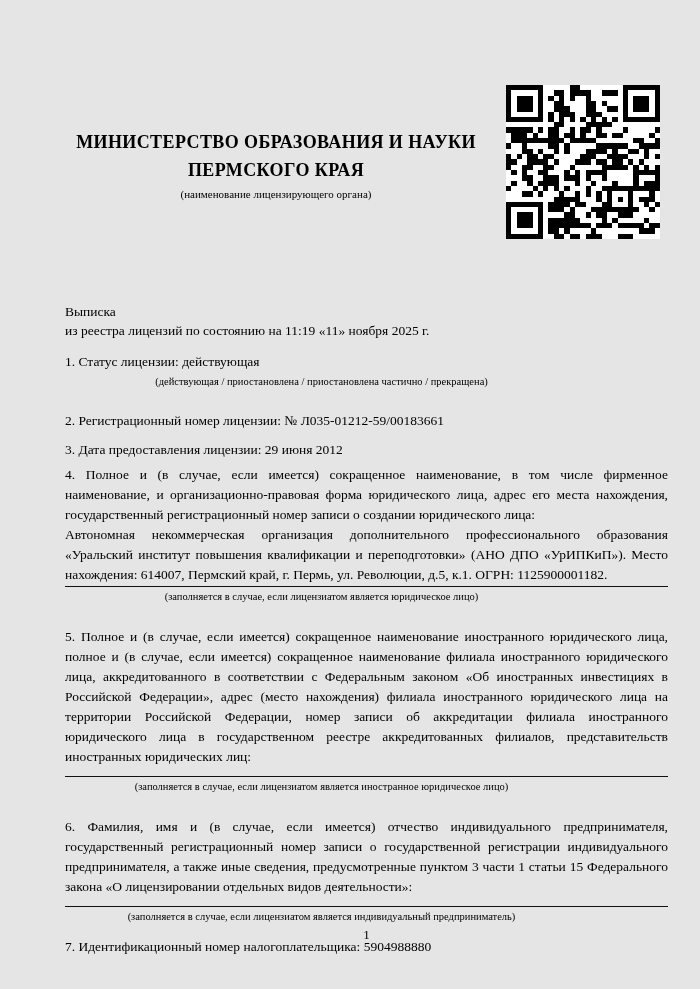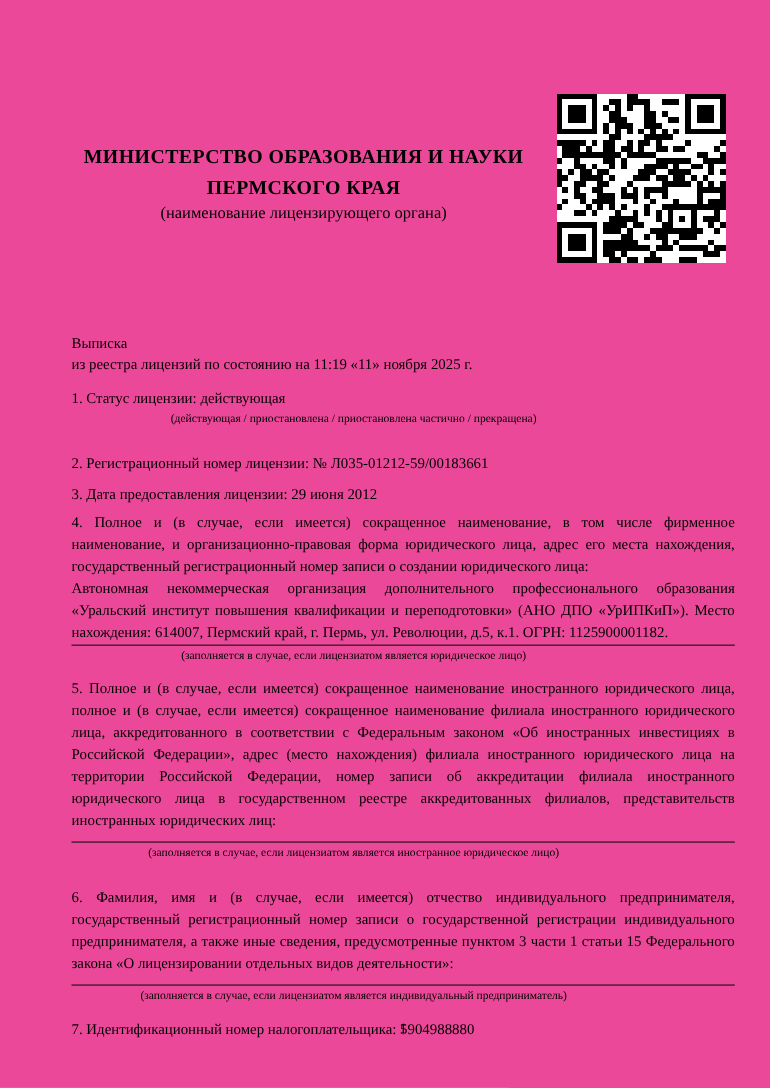--- a/index.html
+++ b/index.html
@@ -6,21 +6,21 @@
   html, body {
     margin: 0;
     padding: 0;
     background: #ffffff;
   }
   .page {
     position: relative;
     width: 700px;
     height: 989px;
     margin: 0 auto;
-    background: #ec4899;
+    background: #e5e5e5;
     color: #000000;
     font-family: "Liberation Serif", "DejaVu Serif", serif;
     overflow: hidden;
   }
 
   
   .header {
     position: relative;
     height: 240px;
   }
@@ -31,21 +31,21 @@
     width: 428px;
     text-align: center;
   }
   .ministry-name {
     font-weight: bold;
     font-size: 18px;
     line-height: 28px;
     letter-spacing: 0.4px;
   }
   .ministry-caption {
-    font-size: 15px;
+    font-size: 11px;
     line-height: 13px;
     margin-top: 4px;
   }
   .qr {
     position: absolute;
     left: 506px;
     top: 85px;
     width: 154px;
     height: 154px;
   }
@@ -63,21 +63,21 @@
   .sec {
     font-size: 13.5px;
     line-height: 20px;
     margin: 0;
   }
   .just { text-align: justify; }
   .mt-s1 { margin-top: 12px; }
   .mt-s2 { margin-top: 23px; }
   .mt-s3 { margin-top: 9px; }
   .mt-s4 { margin-top: 5px; }
-  .mt-s5 { margin-top: 13px; }
+  .mt-s5 { margin-top: 24px; }
   .mt-s6 { margin-top: 24px; }
   .mt-s7 { margin-top: 14px; }
   .note {
     font-size: 10.5px;
     line-height: 13px;
     text-align: center;
     padding-right: 90px;
     margin: 3px 0 0 0;
   }
   .rule {

